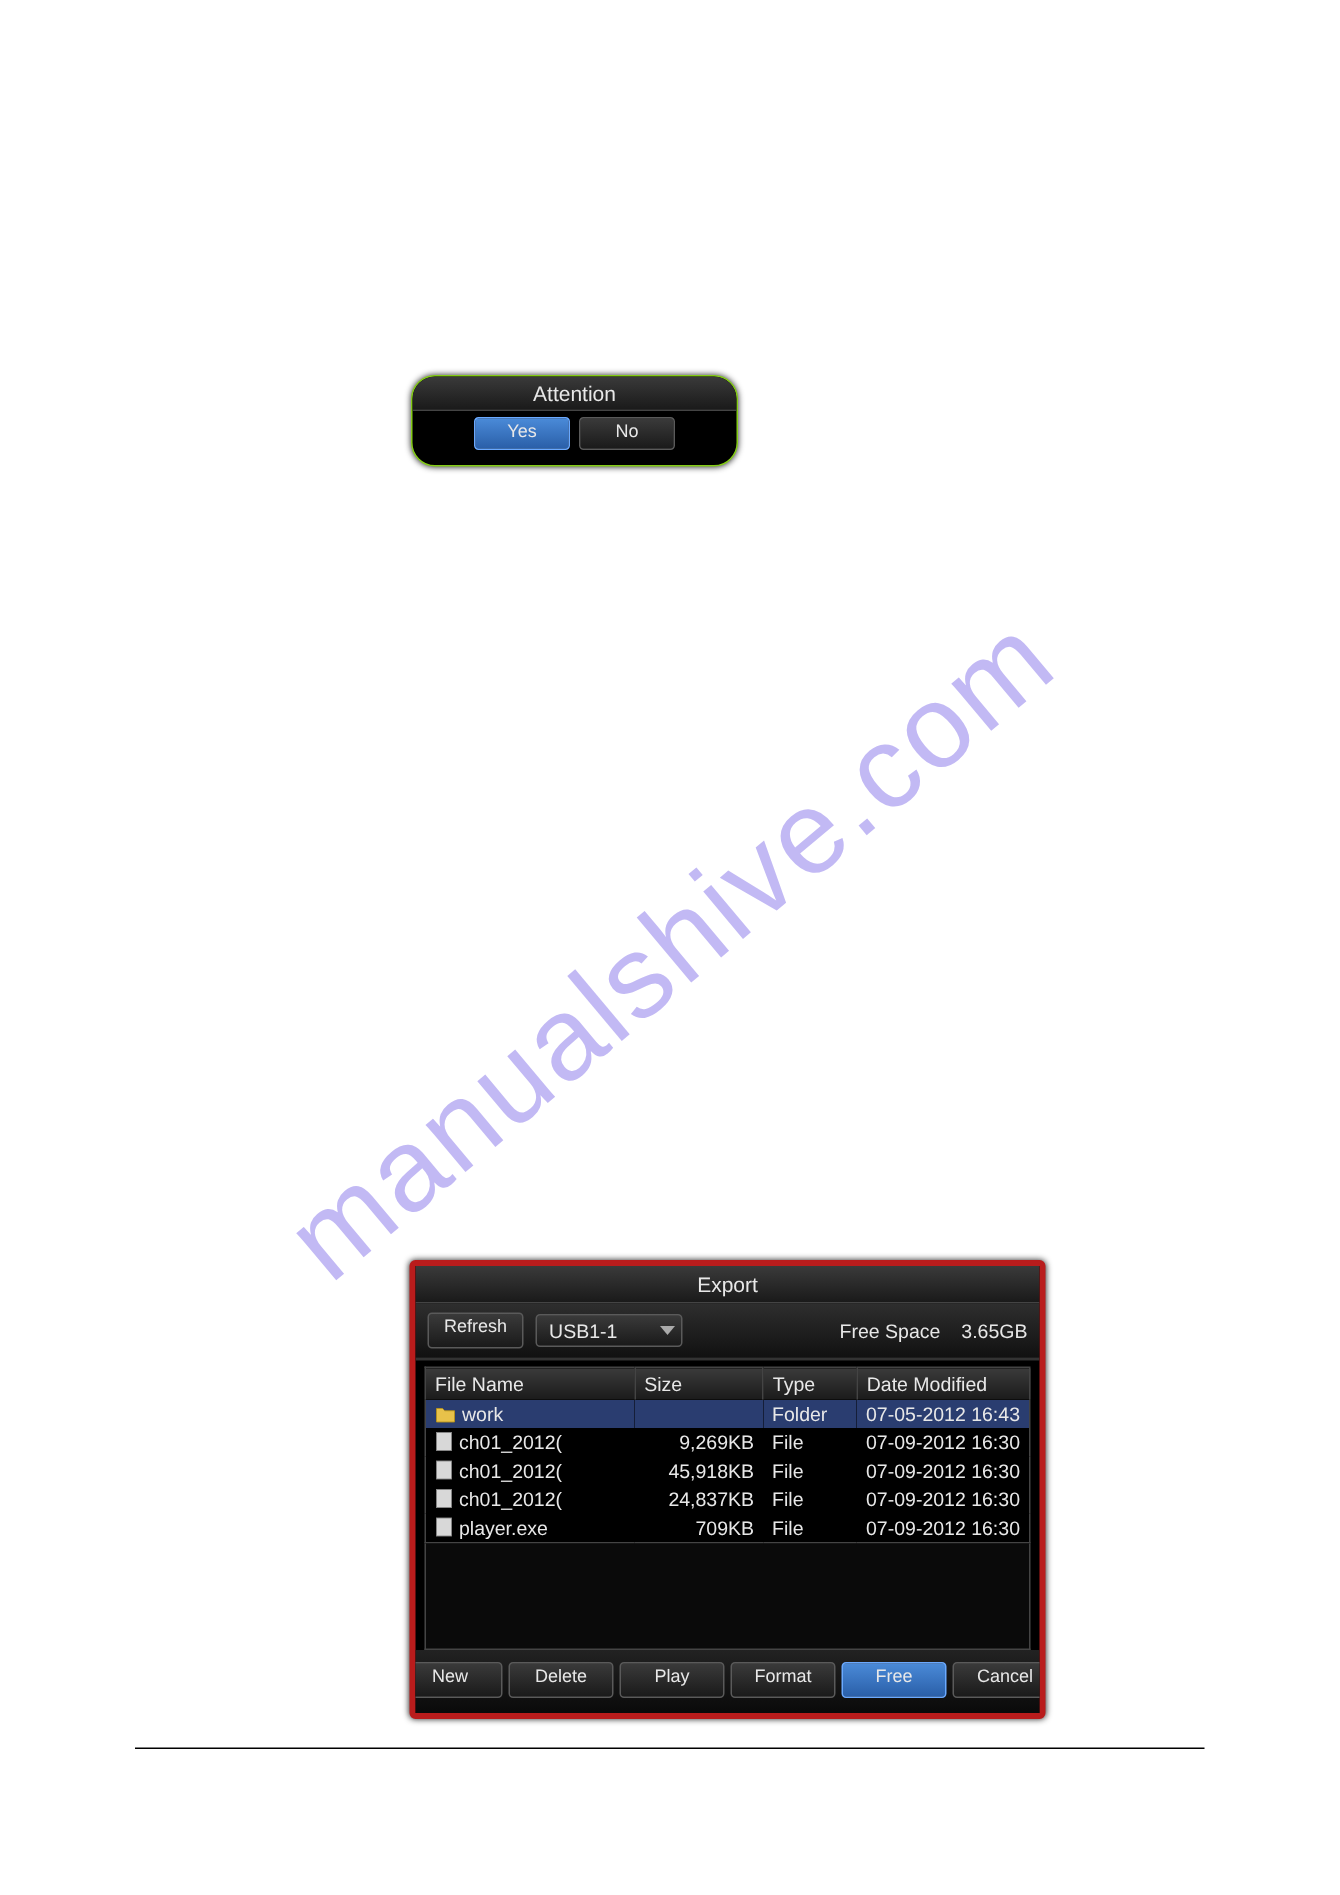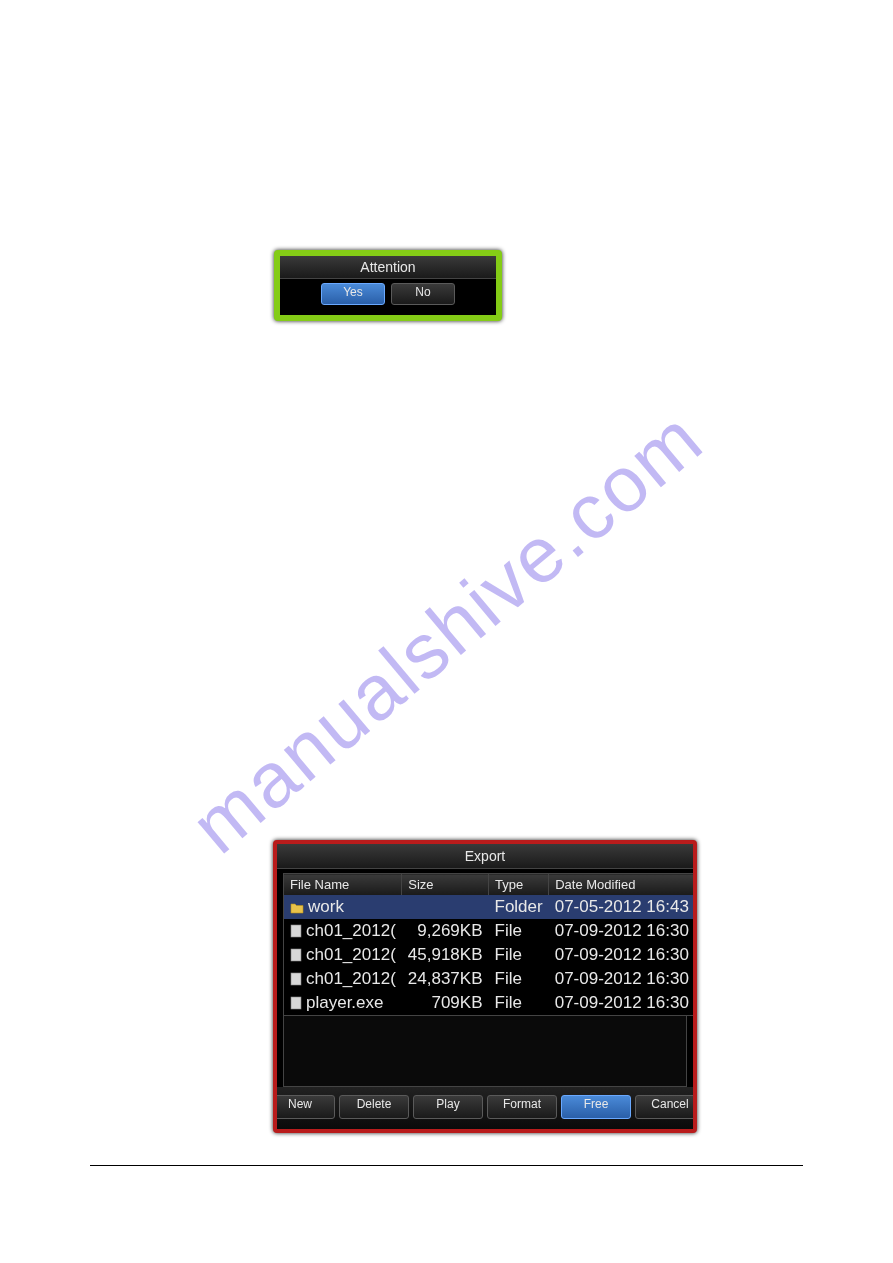--- a/index.html
+++ b/index.html
@@ -24,22 +24,22 @@
     letter-spacing: 2px;
   }
 
   
   .attn-dialog {
     position: absolute;
     left: 274px;
     top: 250px;
     width: 216px;
     background: #000;
-    border: 6px solid #84cc16;
-    border-radius: 4px;
+    border: 1px solid #84cc16;
+    border-radius: 16px;
     box-shadow: 0 0 4px #222;
     overflow: hidden;
   }
   .attn-title {
     background: linear-gradient(#3a3a3a, #1a1a1a);
     color: #e8e8e8;
     font-size: 14px;
     text-align: center;
     padding: 3px 0;
     border-bottom: 1px solid #444;
@@ -142,21 +142,21 @@
     color: #e8e8e8;
     font-weight: normal;
     text-align: left;
     padding: 3px 6px;
     border-right: 1px solid #444;
     font-size: 13px;
     white-space: nowrap;
   }
   .file-table td {
     padding: 2px 6px;
-    font-size: 17px;
+    font-size: 13px;
     white-space: nowrap;
     overflow: hidden;
   }
   .file-table tr.row-selected td {
     background: #2a3d70;
   }
   .col-name { width: 140px; }
   .col-size { width: 78px; text-align: right; }
   .col-type { width: 54px; }
   .col-date { }
@@ -219,20 +219,29 @@
   <div class="attn-title">Attention</div>
   <div class="attn-btns">
     <div class="btn btn-primary">Yes</div>
     <div class="btn">No</div>
   </div>
 </div>
 
 <div class="export-dialog">
   <div class="export-title">Export</div>
 
+  <div class="export-toolbar">
+    <div class="tbtn">Refresh</div>
+    <div class="dropdown">
+      <span>USB1-1</span>
+      <span class="dropdown-arrow"></span>
+    </div>
+    <span class="freespace-label">Free Space</span>
+    <span>3.65GB</span>
+  </div>
 
   <table class="file-table">
     <thead>
       <tr>
         <th class="col-name">File Name</th>
         <th class="col-size">Size</th>
         <th class="col-type">Type</th>
         <th class="col-date">Date Modified</th>
       </tr>
     </thead>

